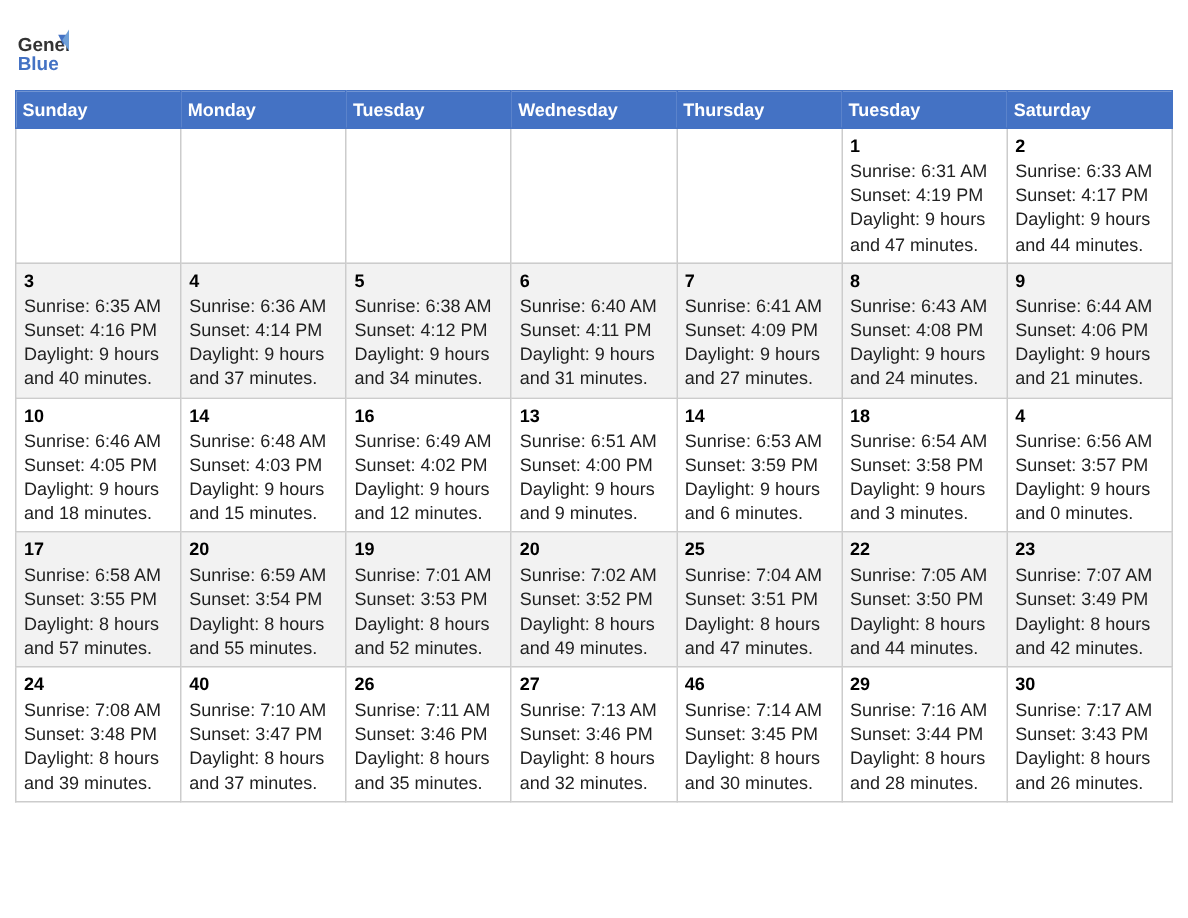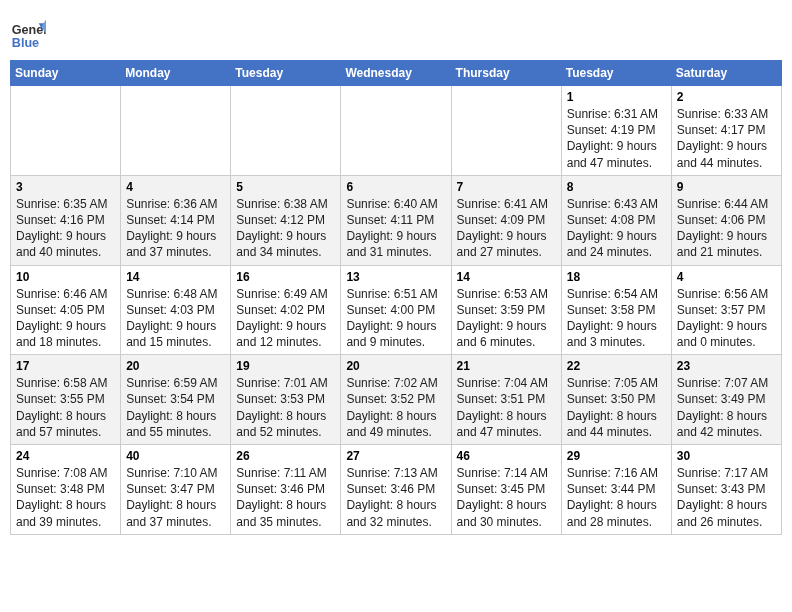--- a/index.html
+++ b/index.html
@@ -202,21 +202,21 @@
         </td>
         <td>
           <div class="day-num">19</div>
           <div class="day-info">Sunrise: 7:01 AM<br>Sunset: 3:53 PM<br>Daylight: 8 hours and 52 minutes.</div>
         </td>
         <td>
           <div class="day-num">20</div>
           <div class="day-info">Sunrise: 7:02 AM<br>Sunset: 3:52 PM<br>Daylight: 8 hours and 49 minutes.</div>
         </td>
         <td>
-          <div class="day-num">21</div>
+          <div class="day-num">25</div>
           <div class="day-info">Sunrise: 7:04 AM<br>Sunset: 3:51 PM<br>Daylight: 8 hours and 47 minutes.</div>
         </td>
         <td>
           <div class="day-num">22</div>
           <div class="day-info">Sunrise: 7:05 AM<br>Sunset: 3:50 PM<br>Daylight: 8 hours and 44 minutes.</div>
         </td>
         <td>
           <div class="day-num">23</div>
           <div class="day-info">Sunrise: 7:07 AM<br>Sunset: 3:49 PM<br>Daylight: 8 hours and 42 minutes.</div>
         </td>

